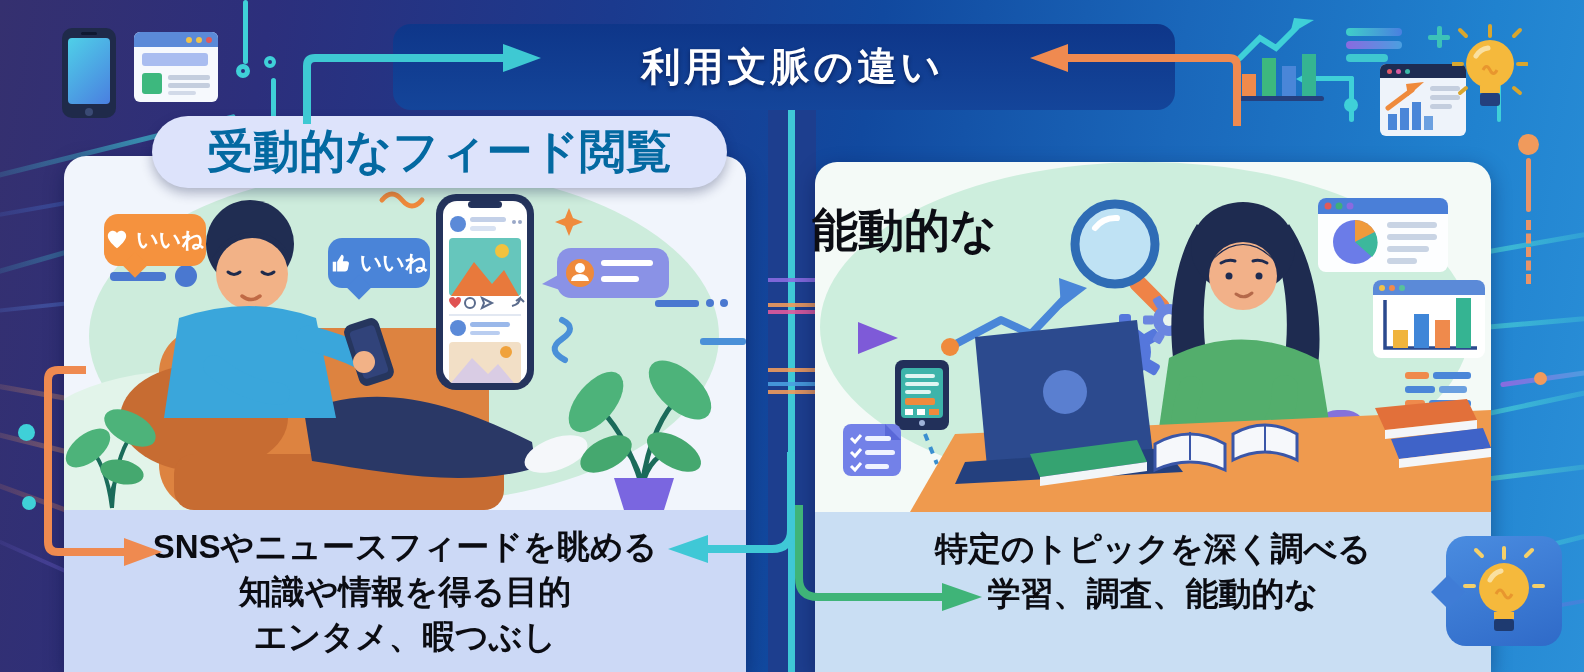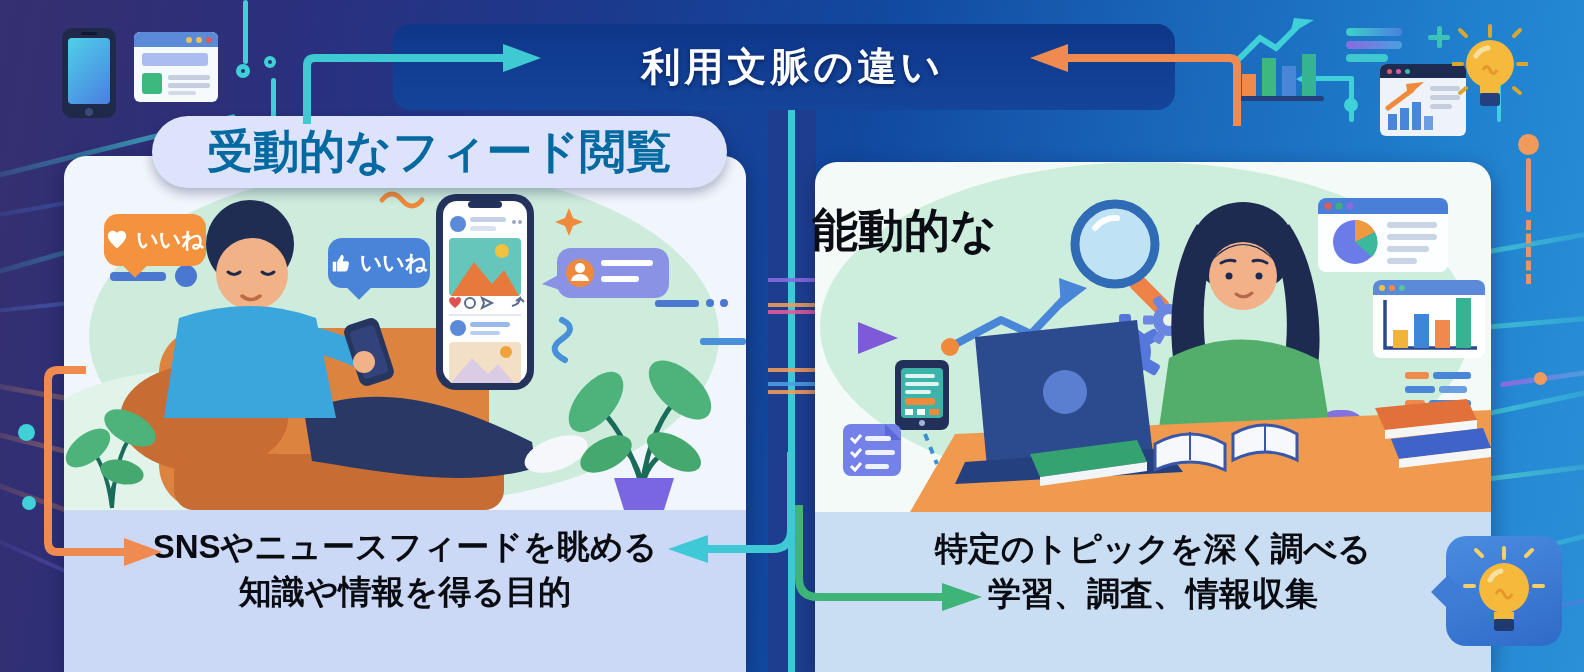--- a/index.html
+++ b/index.html
@@ -331,24 +331,25 @@
     <span>いいね</span>
   </div>
 
   <div class="inner-label" style="left:812px;top:200px;">
     <div>能動的な</div>
   </div>
 
   <div class="desc" style="left:64px;top:524px;width:682px;">
     <div>SNSやニュースフィードを眺める</div>
     <div>知識や情報を得る目的</div>
+    <div>エンタメ、暇つぶし</div>
   </div>
   <div class="desc" style="left:815px;top:526px;width:676px;">
     <div>特定のトピックを深く調べる</div>
-    <div>学習、調査、情報収集</div>
+    <div>学習、調査、能動的な</div>
   </div>
 
   <svg class="connector" width="1584" height="672" viewBox="0 0 1584 672">
     <defs>
       <linearGradient id="ga" x1="0" y1="0" x2="1" y2="0">
         <stop offset="0" stop-color="#4e86d8"></stop>
           <stop offset="1" stop-color="#7e5ad8"></stop>
       </linearGradient>
     </defs>
     <g>

